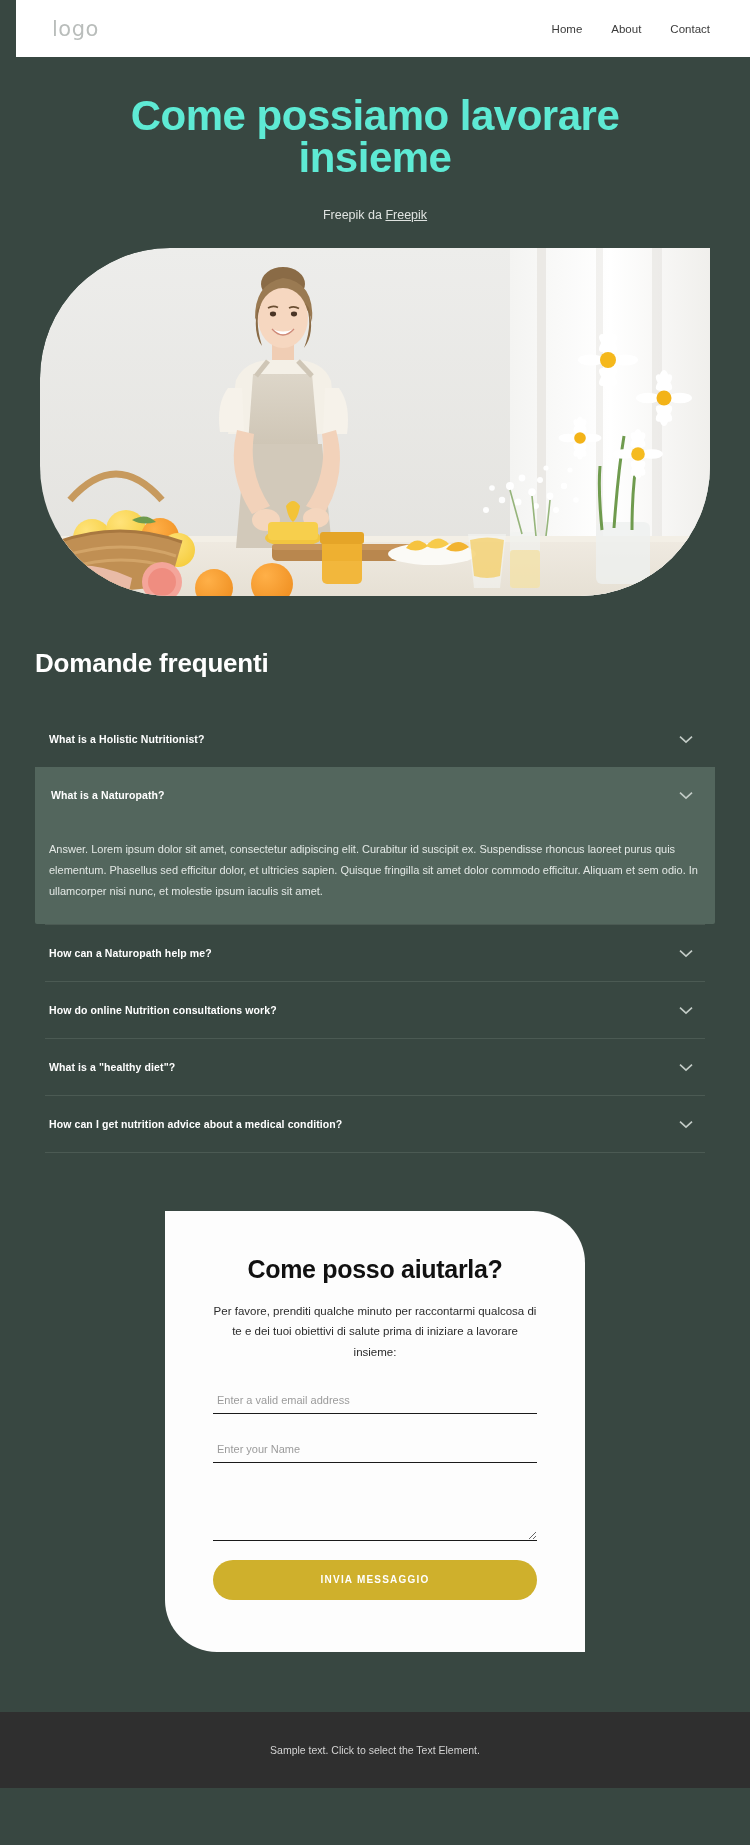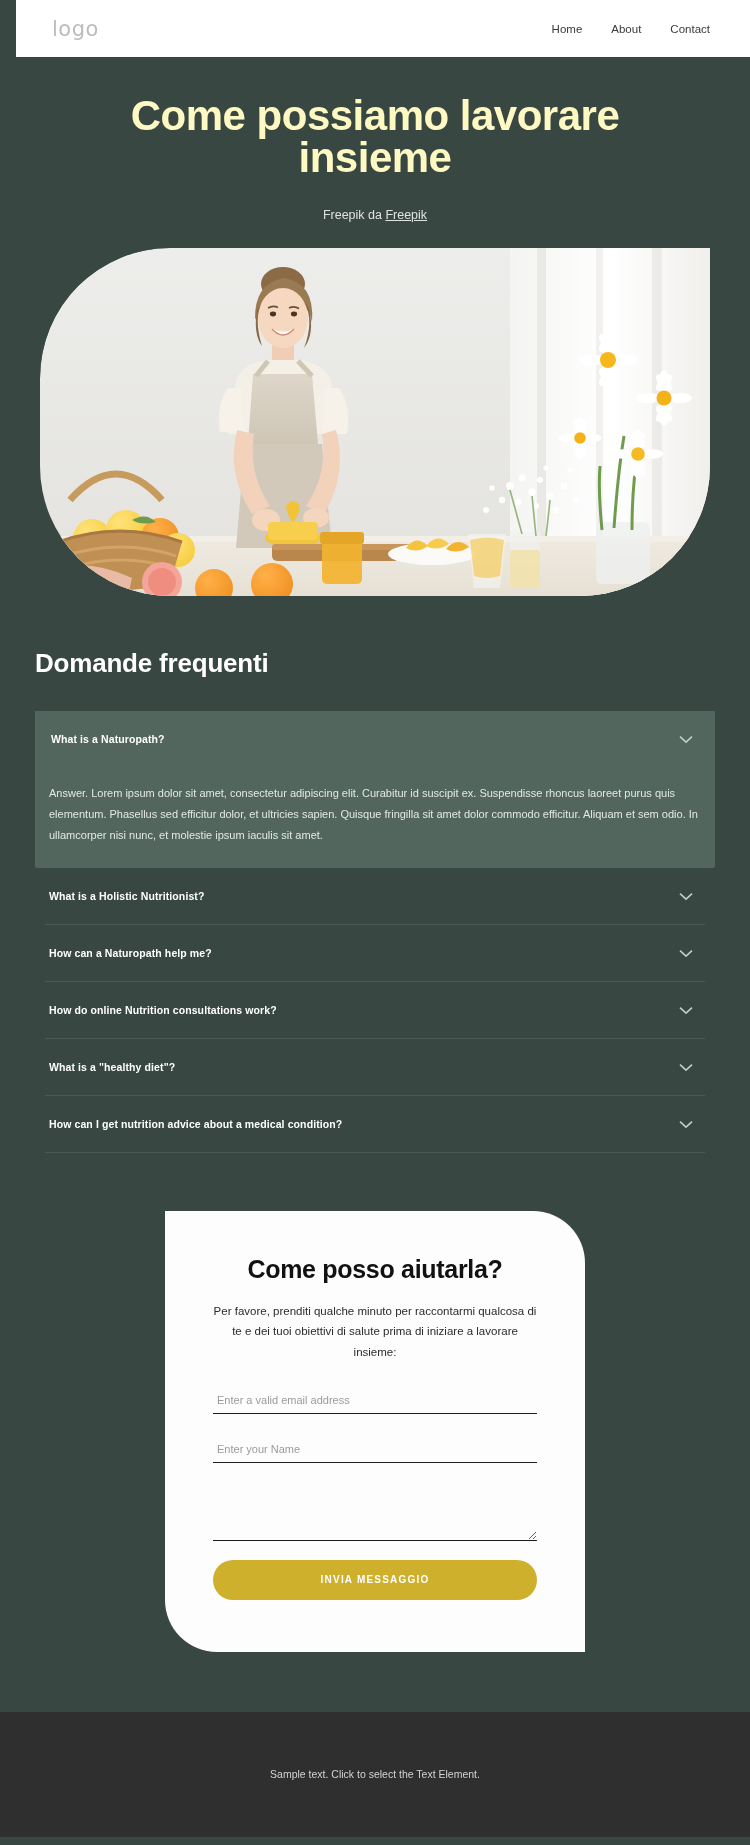--- a/index.html
+++ b/index.html
@@ -42,21 +42,21 @@
   
   .hero{
     padding:38px 0 0;
     text-align:center;
   }
   .hero-title{
     font-family:"Liberation Sans", sans-serif;
     font-size:42px;
     line-height:1.0;
     font-weight:700;
-    color:#fef9c3;
+    color:#5eead4;
     letter-spacing:-0.5px;
     max-width:520px;
     margin:0 auto;
   }
   .hero-credit{
     margin-top:29px;
     font-size:12.5px;
     color:#dfe3e0;
     font-weight:400;
   }
@@ -186,21 +186,21 @@
     font-family:"Liberation Sans", sans-serif;
     font-size:10px;
     font-weight:700;
     letter-spacing:1.2px;
     cursor:pointer;
   }
 
   
   .site-footer{
     margin-top:60px;
-    height:125px;
+    height:76px;
     background:#2f2f2f;
     display:flex;
     align-items:center;
     justify-content:center;
   }
   .footer-text{
     font-size:10.5px;
     color:#d3d3d3;
     font-weight:400;
   }
@@ -434,37 +434,37 @@
       </g>
 
       <path d="M0 324 q46 -16 92 6 l-4 18 H0 Z" fill="#f0c3b6" opacity=".85"></path>
     </svg>
   </div>
 </figure>
 
 <section class="faq">
   <h2 class="faq-title">Domande frequenti</h2>
 
+  <div class="acc-item">
+    <div class="acc-head">
+      <span class="acc-q">What is a Holistic Nutritionist?</span>
+      <svg class="chev" viewBox="0 0 14 9">
+          <path d="M1 1.6 L7 7.2 L13 1.6"></path>
+        </svg>
+    </div>
+  </div>
+
   <div class="acc-item open">
     <div class="acc-head">
       <span class="acc-q">What is a Naturopath?</span>
       <svg class="chev" viewBox="0 0 14 9">
           <path d="M1 1.6 L7 7.2 L13 1.6"></path>
         </svg>
     </div>
     <div class="acc-body">Answer. Lorem ipsum dolor sit amet, consectetur adipiscing elit. Curabitur id suscipit ex. Suspendisse rhoncus laoreet purus quis elementum. Phasellus sed efficitur dolor, et ultricies sapien. Quisque fringilla sit amet dolor commodo efficitur. Aliquam et sem odio. In ullamcorper nisi nunc, et molestie ipsum iaculis sit amet.</div>
-  </div>
-
-  <div class="acc-item">
-    <div class="acc-head">
-      <span class="acc-q">What is a Holistic Nutritionist?</span>
-      <svg class="chev" viewBox="0 0 14 9">
-          <path d="M1 1.6 L7 7.2 L13 1.6"></path>
-        </svg>
-    </div>
   </div>
   <div class="acc-divider"></div>
 
   <div class="acc-item">
     <div class="acc-head">
       <span class="acc-q">How can a Naturopath help me?</span>
       <svg class="chev" viewBox="0 0 14 9">
           <path d="M1 1.6 L7 7.2 L13 1.6"></path>
         </svg>
     </div>

